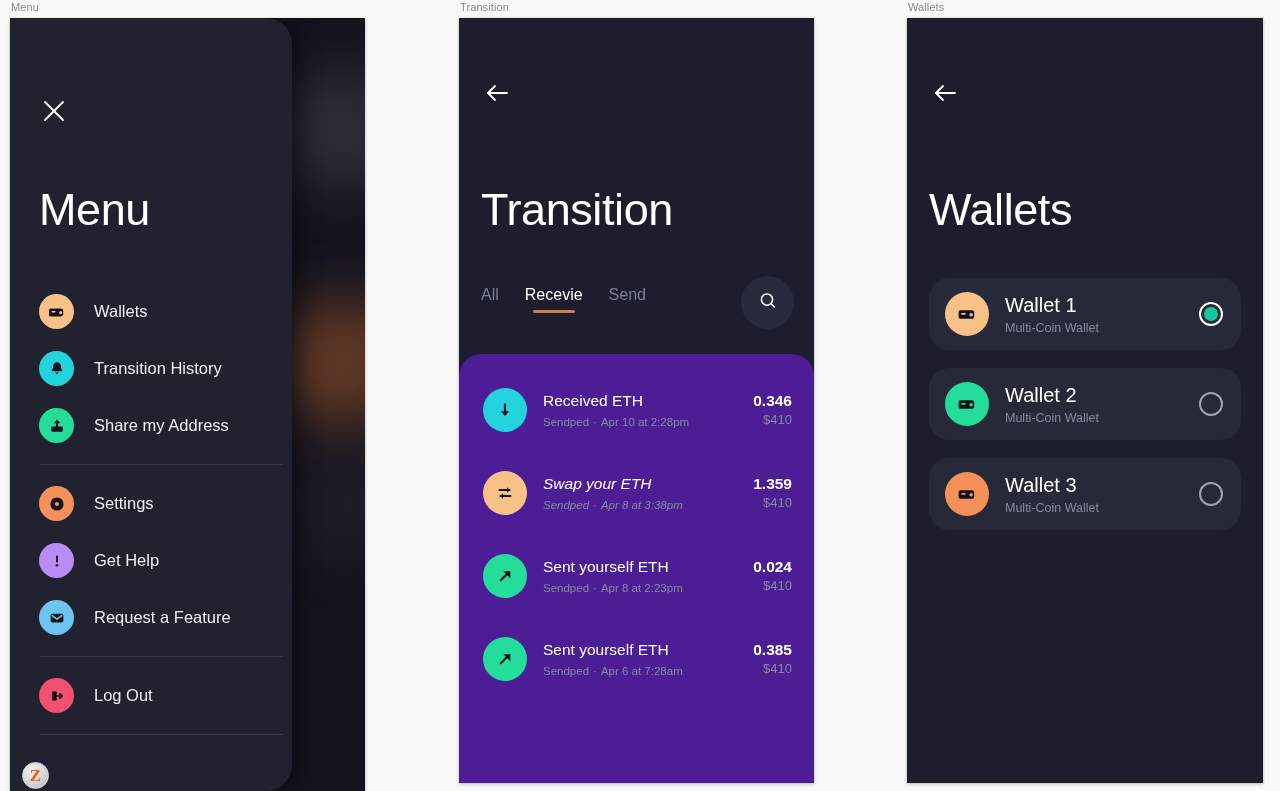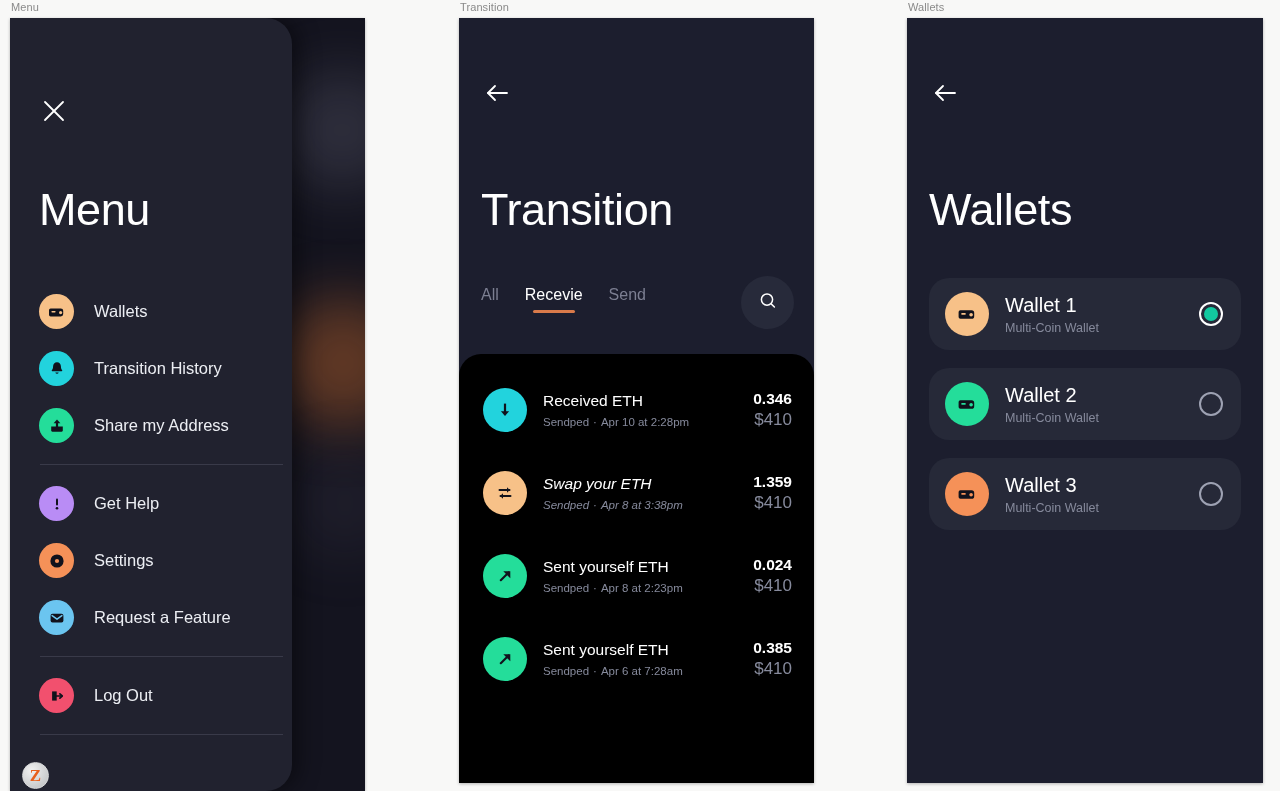--- a/index.html
+++ b/index.html
@@ -88,39 +88,39 @@
   }
   .search-btn {
     position:absolute; right: 20px; top: 258px;
     width: 53px; height: 53px; border-radius:50%;
     background: #272a3a;
     display:flex; align-items:center; justify-content:center;
     cursor:pointer;
   }
   .tx-list {
     position:absolute; left:0; right:0; top: 336px; bottom:0;
-    background: #000000;
+    background: #4c1d95;
     border-top-left-radius: 22px; border-top-right-radius: 22px;
     padding-top: 14px;
   }
   .tx-row {
     display:flex; align-items:center; height: 83px; padding: 0 22px 0 24px;
     cursor:pointer;
   }
   .tx-icon {
     width: 44px; height:44px; border-radius:50%; flex:0 0 44px;
     display:flex; align-items:center; justify-content:center;
   }
   .tx-mid { flex: 1 1 auto; margin-left: 16px; min-width:0; }
   .tx-name { font-size: 15.5px; color:#fff; }
   .tx-sub { font-size: 11.5px; color:#868a9c; margin-top: 6px; }
   .tx-sub .dot { margin: 0 4px; }
   .tx-right { width: 48px; text-align:right; flex:0 0 48px; }
   .tx-amt { font-size: 15.5px; color:#fff; font-weight:600; white-space:nowrap;}
-  .tx-fiat { font-size: 17px; color:#868a9c; margin-top: 2px; }
+  .tx-fiat { font-size: 13px; color:#868a9c; margin-top: 2px; }
 
   
   #panel-wallets { left: 907px; width: 356px; height: 765px; }
   .wl-title {
     position:absolute; left: 22px; top: 166px;
     font-size: 45px; color:#fff; letter-spacing:-.4px;
   }
   .wl-list { position:absolute; left: 22px; right: 22px; top: 260px; }
   .wl-card {
     display:flex; align-items:center;
@@ -193,37 +193,37 @@
               <path d="M10 3.4 6.6 7.2h6.8z" fill="#11121c"></path>
               <rect x="8.9" y="6.4" width="2.2" height="6" fill="#11121c"></rect>
             </svg>
           </span>
           <span class="mi-label">Share my Address</span>
         </div>
 
         <div class="menu-div"></div>
 
         <div class="menu-row">
-          <span class="mi-icon" style="background:#b98cf5">
-            <svg width="20" height="20" viewBox="0 0 20 20">
-              <rect x="9" y="4.6" width="2" height="7" rx="1" fill="#11121c"></rect>
-              <circle cx="10" cy="14.3" r="1.3" fill="#11121c"></circle>
-            </svg>
-          </span>
-          <span class="mi-label">Get Help</span>
-        </div>
-
-        <div class="menu-row">
           <span class="mi-icon" style="background:#f59158">
             <svg width="22" height="22" viewBox="0 0 22 22">
               <circle cx="11" cy="11" r="6.6" fill="#11121c"></circle>
               <circle cx="11" cy="11" r="2.1" fill="#f59158"></circle>
             </svg>
           </span>
           <span class="mi-label">Settings</span>
+        </div>
+
+        <div class="menu-row">
+          <span class="mi-icon" style="background:#b98cf5">
+            <svg width="20" height="20" viewBox="0 0 20 20">
+              <rect x="9" y="4.6" width="2" height="7" rx="1" fill="#11121c"></rect>
+              <circle cx="10" cy="14.3" r="1.3" fill="#11121c"></circle>
+            </svg>
+          </span>
+          <span class="mi-label">Get Help</span>
         </div>
 
         <div class="menu-row">
           <span class="mi-icon" style="background:#6bc5f0">
             <svg width="20" height="20" viewBox="0 0 20 20">
               <rect x="3.6" y="5.8" width="12.8" height="8.6" rx="1.9" fill="#11121c"></rect>
               <path d="M5.1 7.6 10 11.2l4.9-3.6" stroke="#6bc5f0" stroke-width="1.5" fill="none" stroke-linecap="round" stroke-linejoin="round"></path>
             </svg>
           </span>
           <span class="mi-label">Request a Feature</span>

